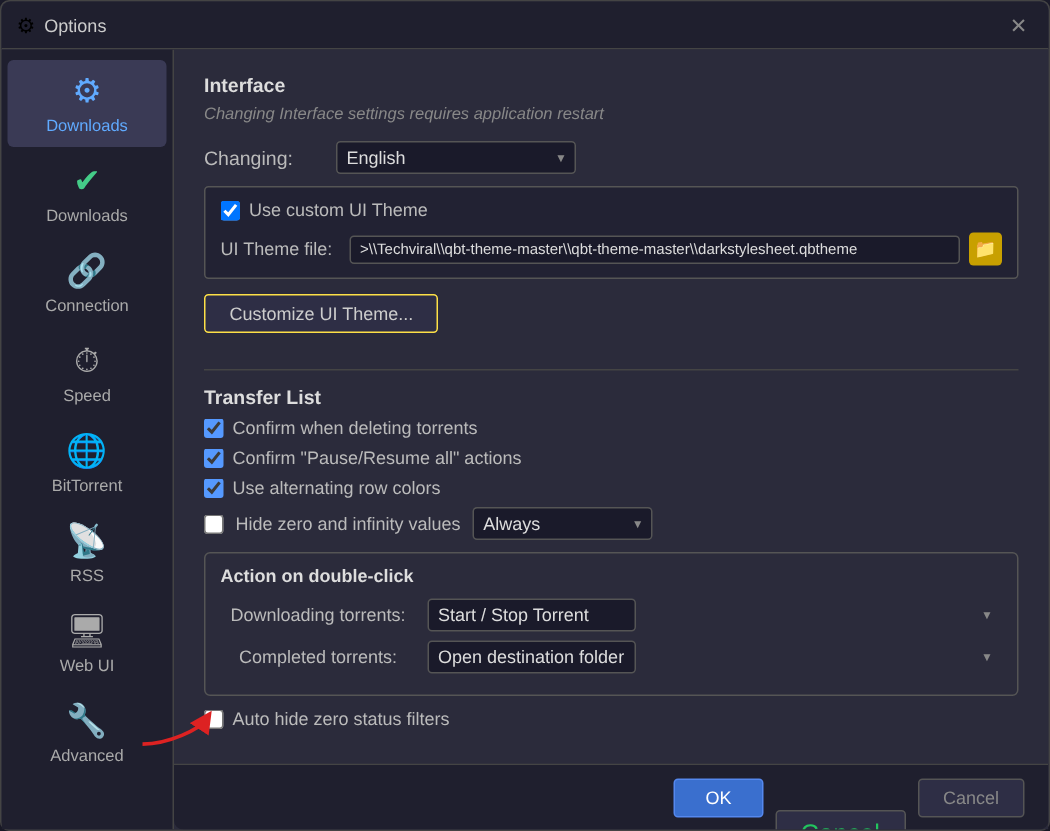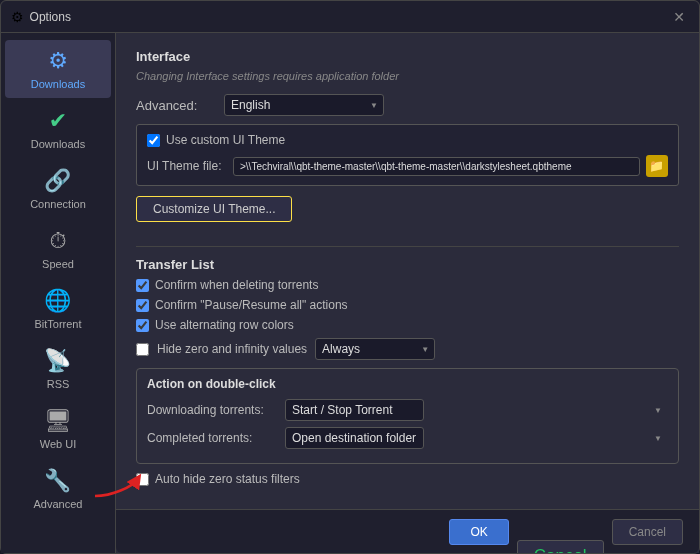--- a/index.html
+++ b/index.html
@@ -251,20 +251,21 @@
     .action-row {
       display: flex;
       align-items: center;
       gap: 8px;
       margin-bottom: 6px;
     }
     .action-label {
       color: #bbb;
       font-size: 12px;
       min-width: 130px;
+      text-align: center;
     }
     .action-select {
       background: #1a1a2a;
       border: 1px solid #555;
       color: #ddd;
       padding: 3px 6px;
       border-radius: 3px;
       font-size: 12px;
       flex: 1;
       appearance: none;
@@ -383,24 +384,24 @@
         </svg>
       </div>
     </div>
 
     <div class="main-panel">
       <div class="scrollable-content">
 
         
         <div>
           <div class="section-title">Interface</div>
-          <div class="section-subtitle">Changing Interface settings requires application folder</div>
+          <div class="section-subtitle">Changing Interface settings requires application restart</div>
 
           <div class="form-row">
-            <span class="form-label">Advanced:</span>
+            <span class="form-label">Changing:</span>
             <div class="select-wrapper">
               <select class="select-box">
                 <option>English</option>
                 <option>French</option>
                 <option>German</option>
               </select>
             </div>
           </div>
         </div>
 

